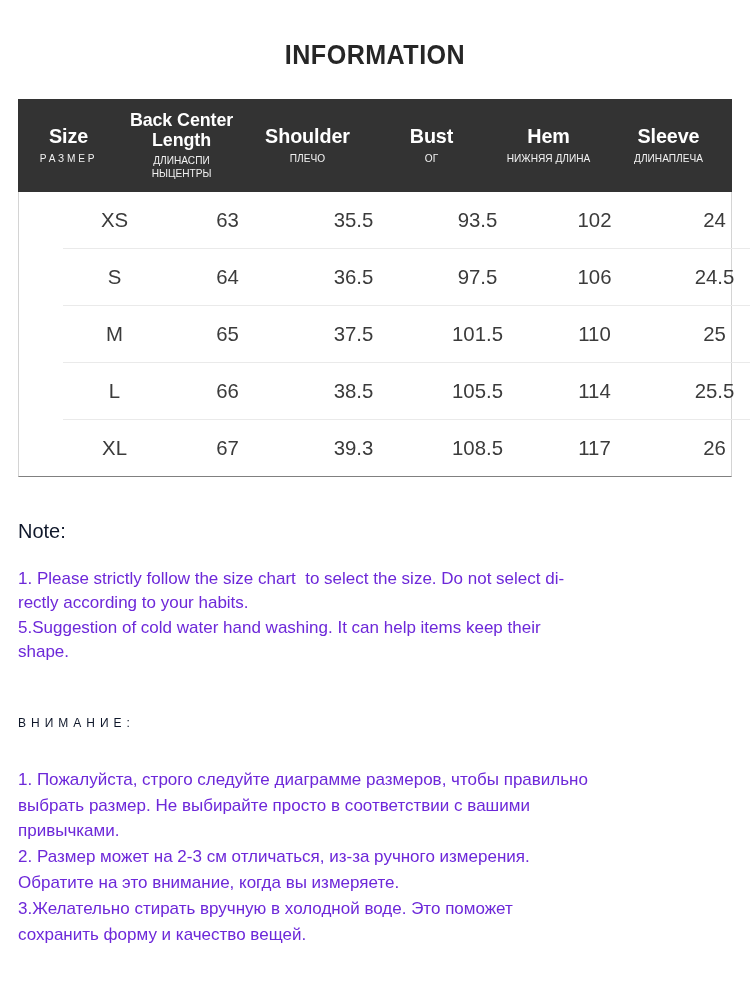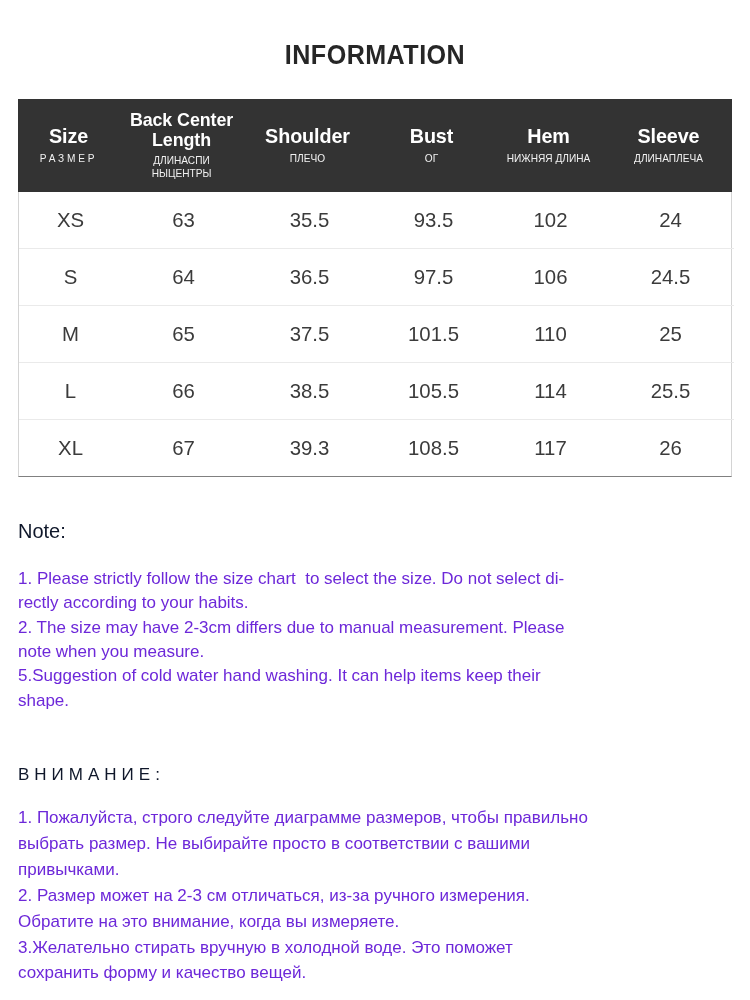--- a/index.html
+++ b/index.html
@@ -97,37 +97,38 @@
   tbody tr:last-child td {
     border-bottom: 0;
   }
 
   .table-frame {
     border-left: 1px solid #d4d4d4;
     border-right: 1px solid #d4d4d4;
     border-bottom: 1px solid #808080;
     width: 714px;
     box-sizing: border-box;
+    padding-left: 44px;
   }
 
   
   .notes {
     margin: 0 18px;
     padding-top: 26px;
   }
   .note-heading {
     font-size: 20px;
     color: #0f172a;
     line-height: 1.2;
     margin-bottom: 24px;
   }
   .note-heading.ru {
     letter-spacing: 5px;
-    font-size: 17px;
-    margin-bottom: 20px;
+    font-size: 12px;
+    margin-bottom: 36px;
   }
   .note-body p {
     margin: 0;
     font-size: 17px;
     line-height: 1.43;
     color: #6d28d9;
     white-space: pre-wrap;
   }
   .note-body.ru p {
     line-height: 1.52;
@@ -237,22 +238,20 @@
         </tbody>
       </table>
     </div>
   </div>
 
   <div class="notes">
     <div class="note-heading">Note:</div>
     <div class="note-body">
       <p>1. Please strictly follow the size chart  to select the size. Do not select di-
 rectly according to your habits.</p>
-      <p>2. The size may have 2-3cm differs due to manual measurement. Please
-note when you measure.</p>
       <p>5.Suggestion of cold water hand washing. It can help items keep their
 shape.</p>
     </div>
   </div>
 
   <div class="notes">
     <div class="block-gap-ru"></div>
     <div class="note-heading ru">ВНИМАНИЕ:</div>
     <div class="note-body ru">
       <p>1. Пожалуйста, строго следуйте диаграмме размеров, чтобы правильно

